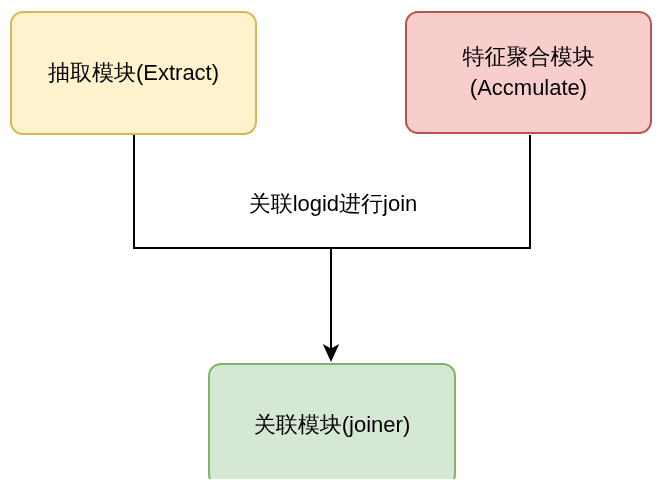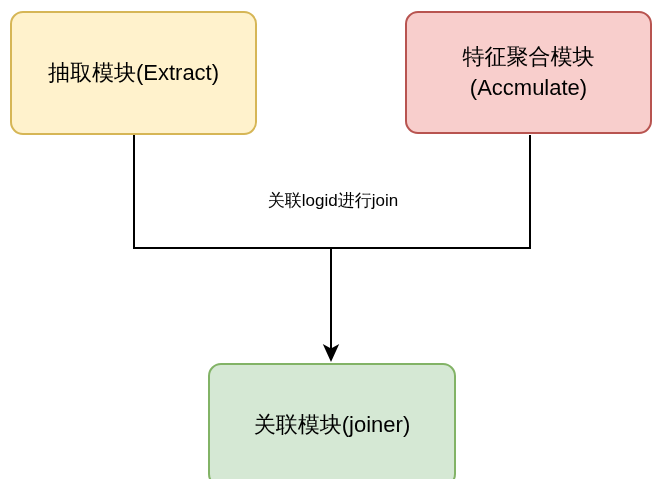--- a/index.html
+++ b/index.html
@@ -57,21 +57,21 @@
     top: 363px;
     width: 248px;
     height: 124px;
   }
   .edge-label {
     position: absolute;
     left: 183px;
     top: 189px;
     width: 300px;
     text-align: center;
-    font-size: 17px;
+    font-size: 22px;
     color: #000000;
   }
 </style>
 </head>
 <body>
 
 <div class="canvas">
 
   <svg class="connectors" viewBox="0 0 670 503" xmlns="http://www.w3.org/2000/svg">
     <g fill="none" stroke="#000000" stroke-width="2" style="stroke: rgb(0, 0, 0);">

